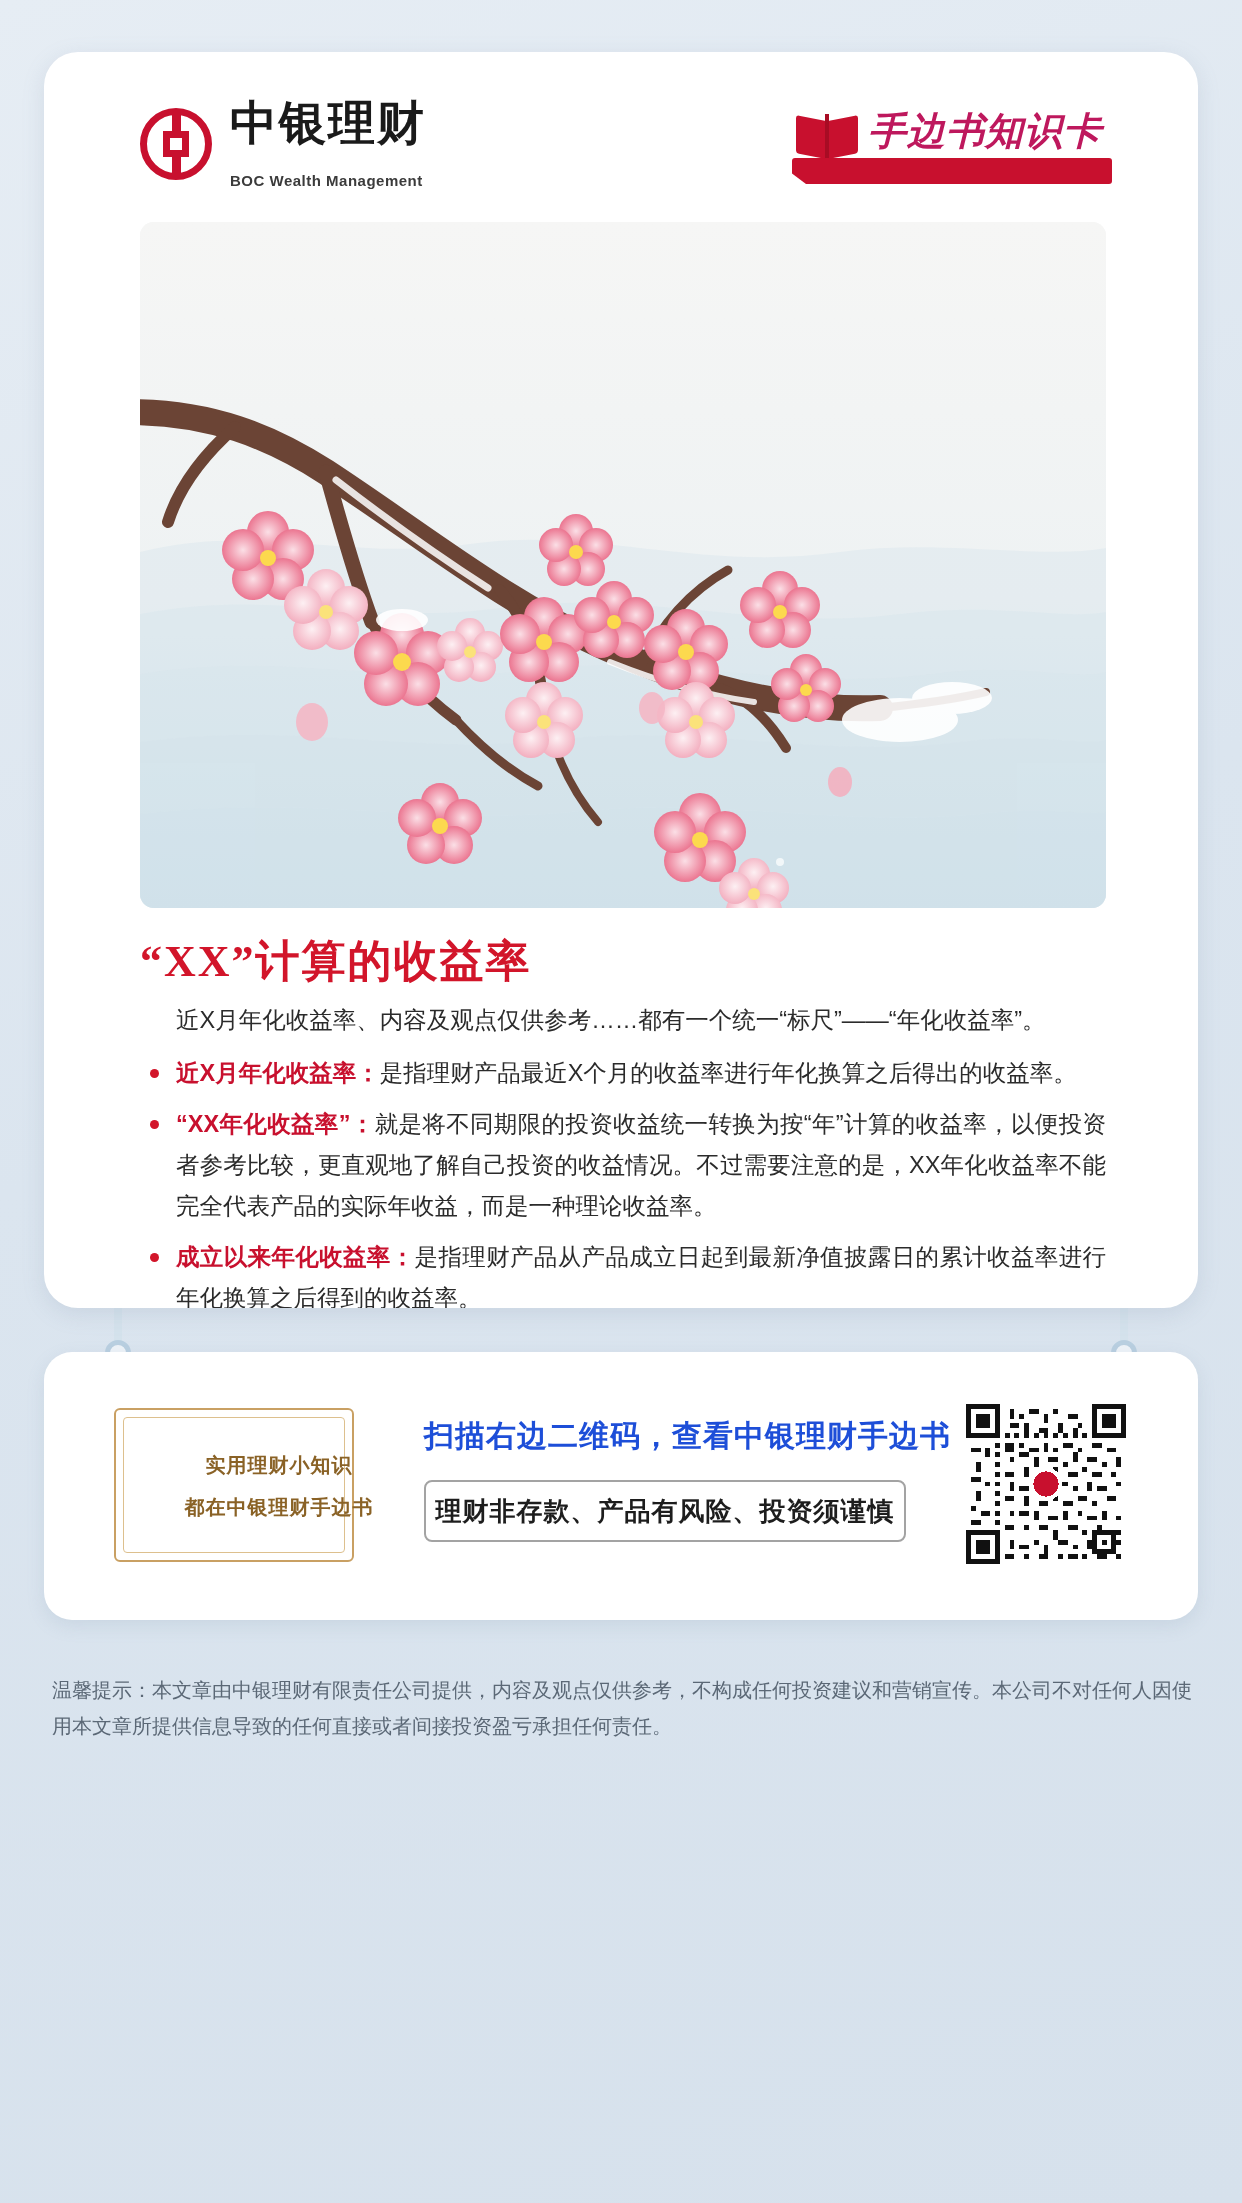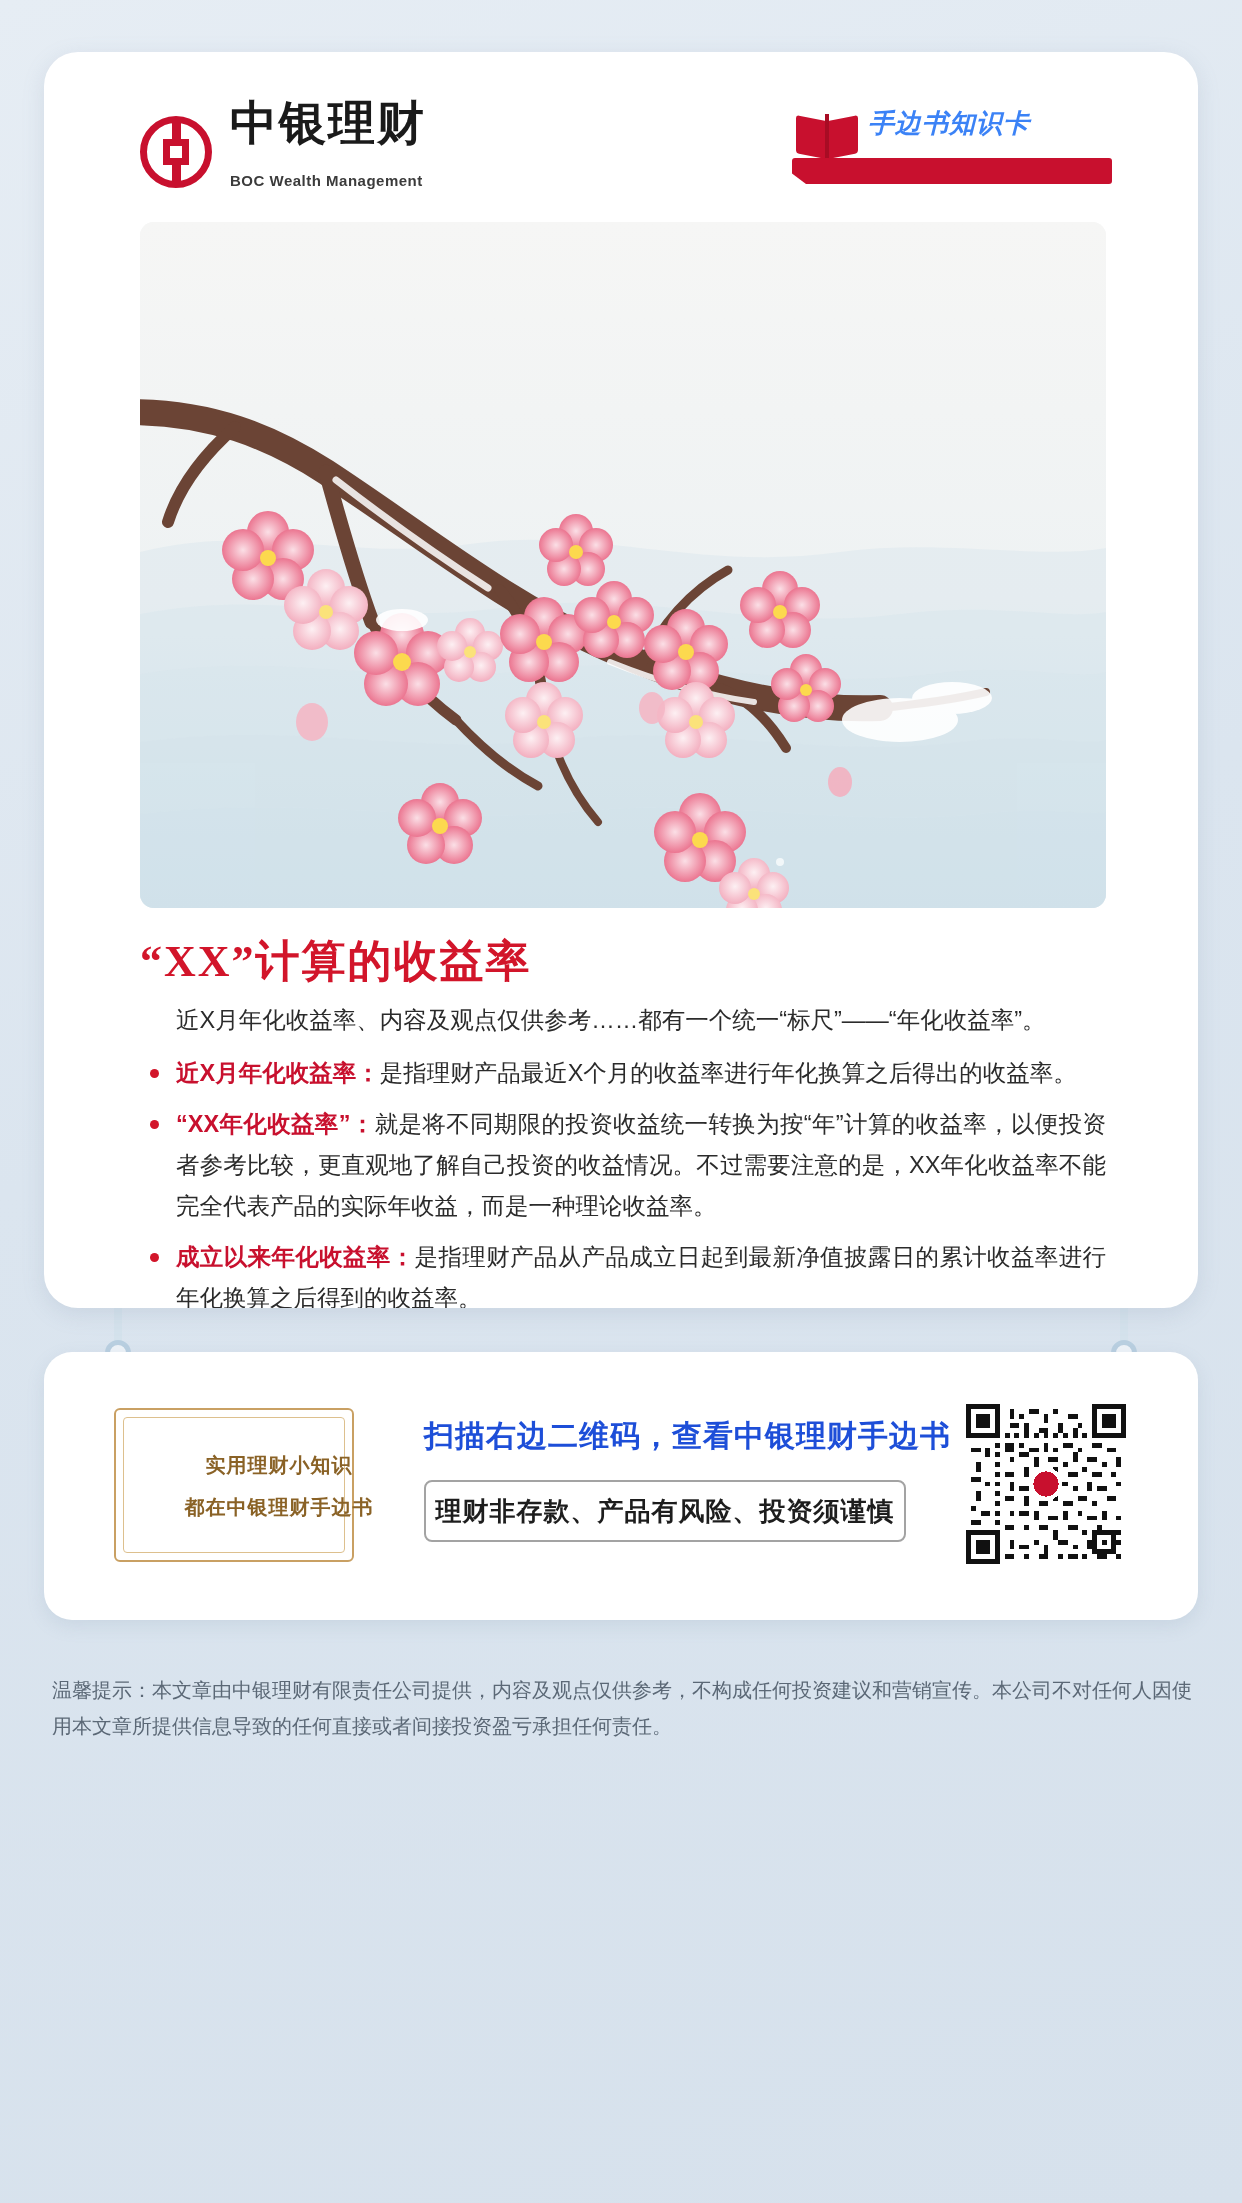--- a/index.html
+++ b/index.html
@@ -37,21 +37,21 @@
     position: absolute;
     left: 0; top: 0;
     width: 100%;
     height: 166px;
   }
   .logo-wrap {
     position: absolute;
     left: 96px;
     top: 48px;
     display: flex;
-    align-items: flex-end;
+    align-items: center;
   }
   .boc-mark {
     width: 72px; height: 72px;
     position: relative;
     flex: none;
     margin-right: 18px;
   }
   .boc-mark .ring {
     position: absolute;
     inset: 0;
@@ -123,23 +123,23 @@
   .ribbon-book .spine {
     position: absolute;
     left: 29px; top: 2px;
     width: 4px; height: 44px;
     background: #a80c24;
   }
   .ribbon-text {
     position: absolute;
     left: 76px;
     top: 0;
-    font-size: 26px;
+    font-size: 38px;
     font-weight: 700;
-    color: #3b82f6;
+    color: #be185d;
     font-family: Liberation Sans, sans-serif;
     letter-spacing: 1px;
     font-style: italic;
   }
   
   .illus {
     position: absolute;
     left: 96px;
     top: 170px;
     width: 966px;

